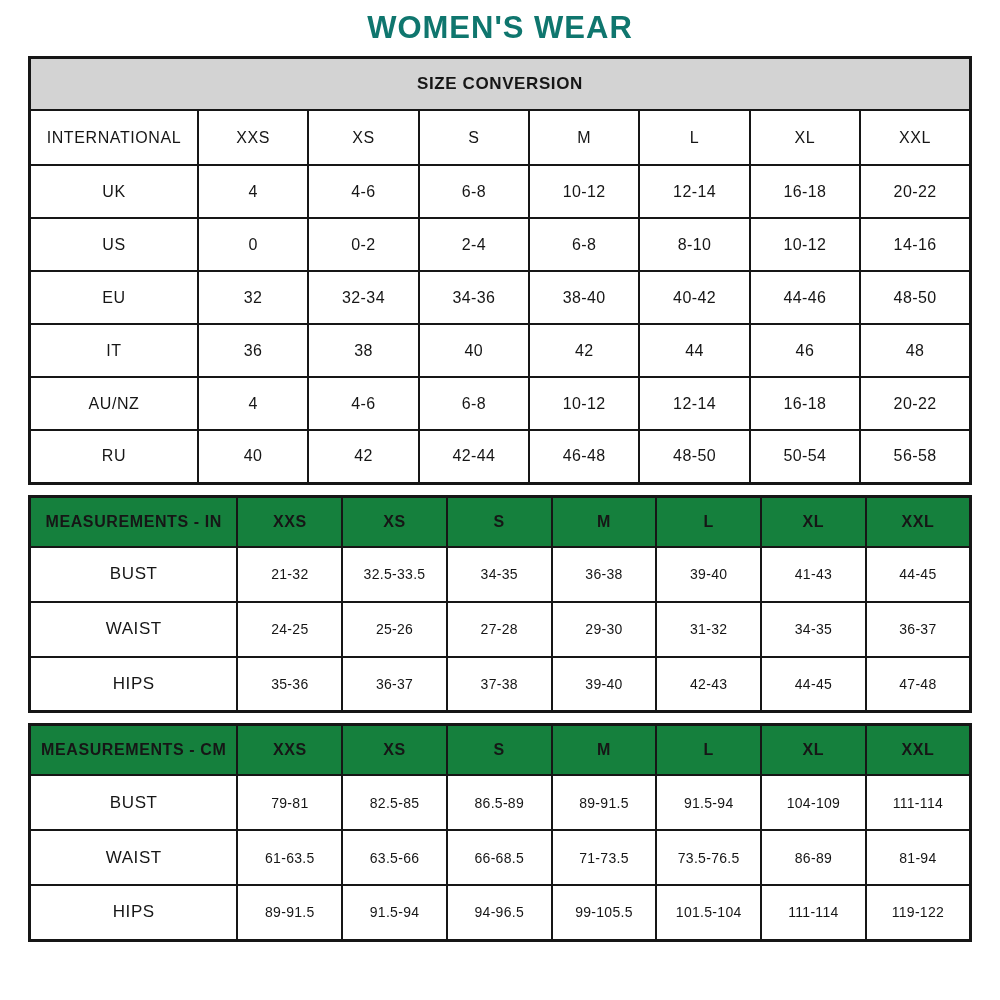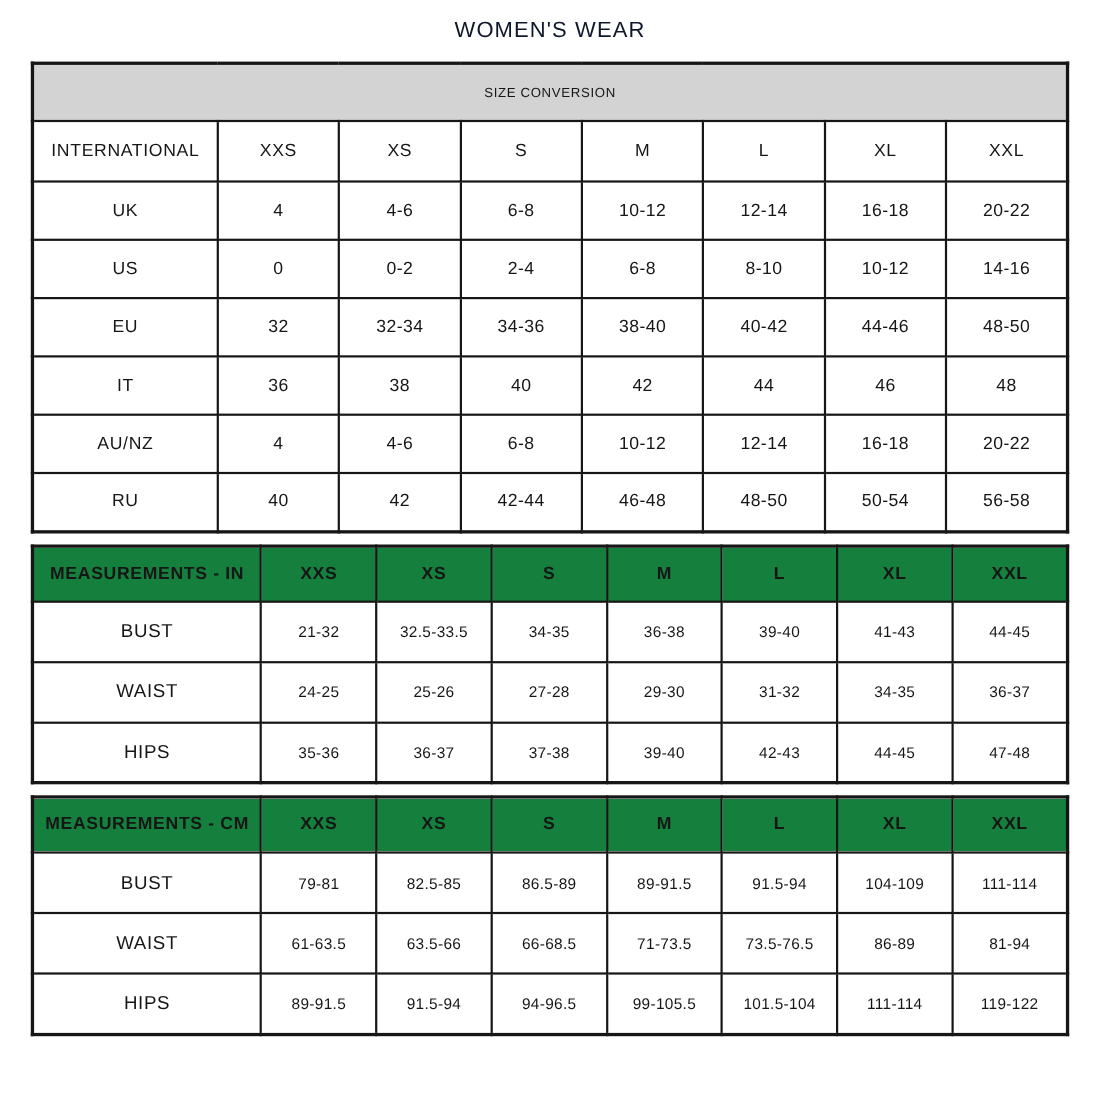--- a/index.html
+++ b/index.html
@@ -12,25 +12,25 @@
   .page {
     width: 1000px;
     height: 1000px;
     box-sizing: border-box;
     padding: 12px 28px 14px 28px;
     background: #ffffff;
   }
   .page-title {
     margin: 0 0 12px 0;
     text-align: center;
-    font-size: 20px;
-    font-weight: normal;
+    font-size: 31px;
+    font-weight: bold;
     letter-spacing: 1px;
     line-height: 32px;
-    color: #0f172a;
+    color: #0f766e;
   }
   table.tbl {
     width: 100%;
     table-layout: fixed;
     border-collapse: collapse;
     border: 3px solid #161616;
   }
   table.tbl th, table.tbl td {
     border: 2px solid #161616;
     text-align: center;
@@ -39,22 +39,22 @@
     overflow: hidden;
     white-space: nowrap;
   }
   .tbl-gap { height: 10px; }
 
   
   .t1 { font-size: 16px; }
   .t1 .band th {
     height: 50px;
     background: #d3d3d3;
-    font-size: 12px;
-    font-weight: normal;
+    font-size: 17px;
+    font-weight: bold;
     letter-spacing: 0.6px;
   }
   .t1 .cols th {
     height: 53px;
     font-weight: normal;
     letter-spacing: 0.6px;
   }
   .t1 tbody tr { height: 53px; }
   .t1 tbody th { font-weight: normal; letter-spacing: 0.6px; }
   .t1 tbody td { letter-spacing: 0.4px; }

